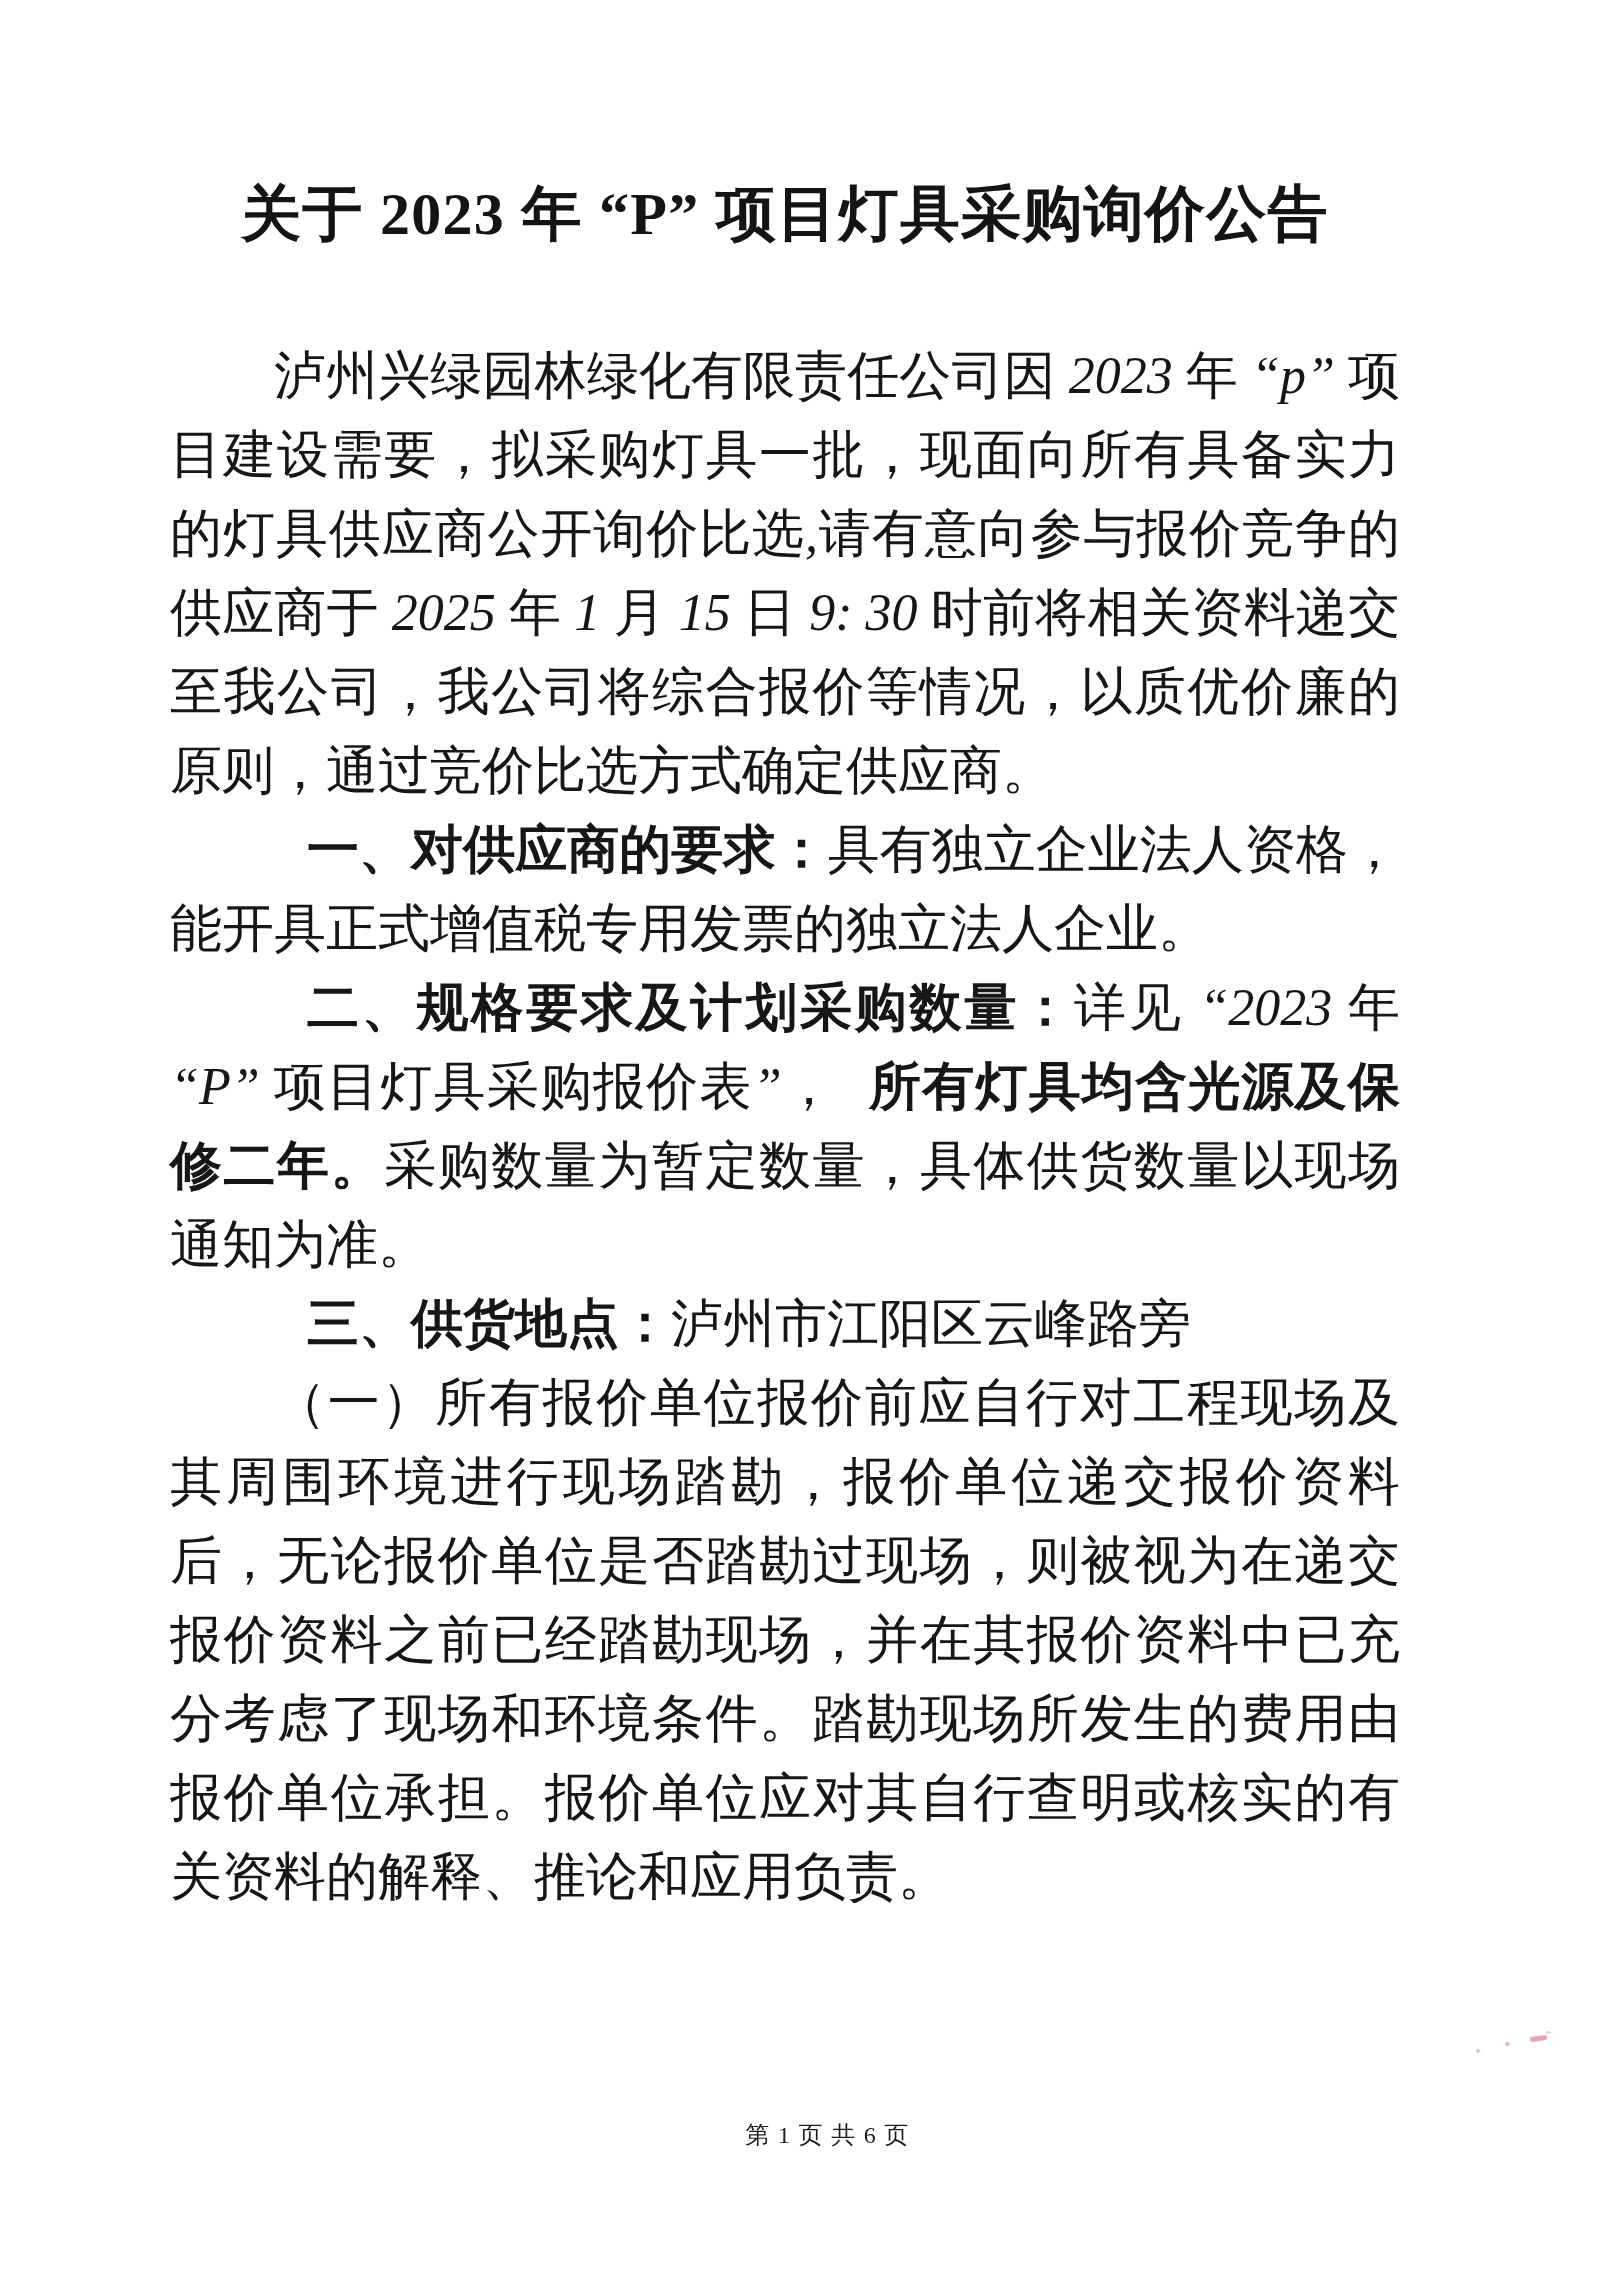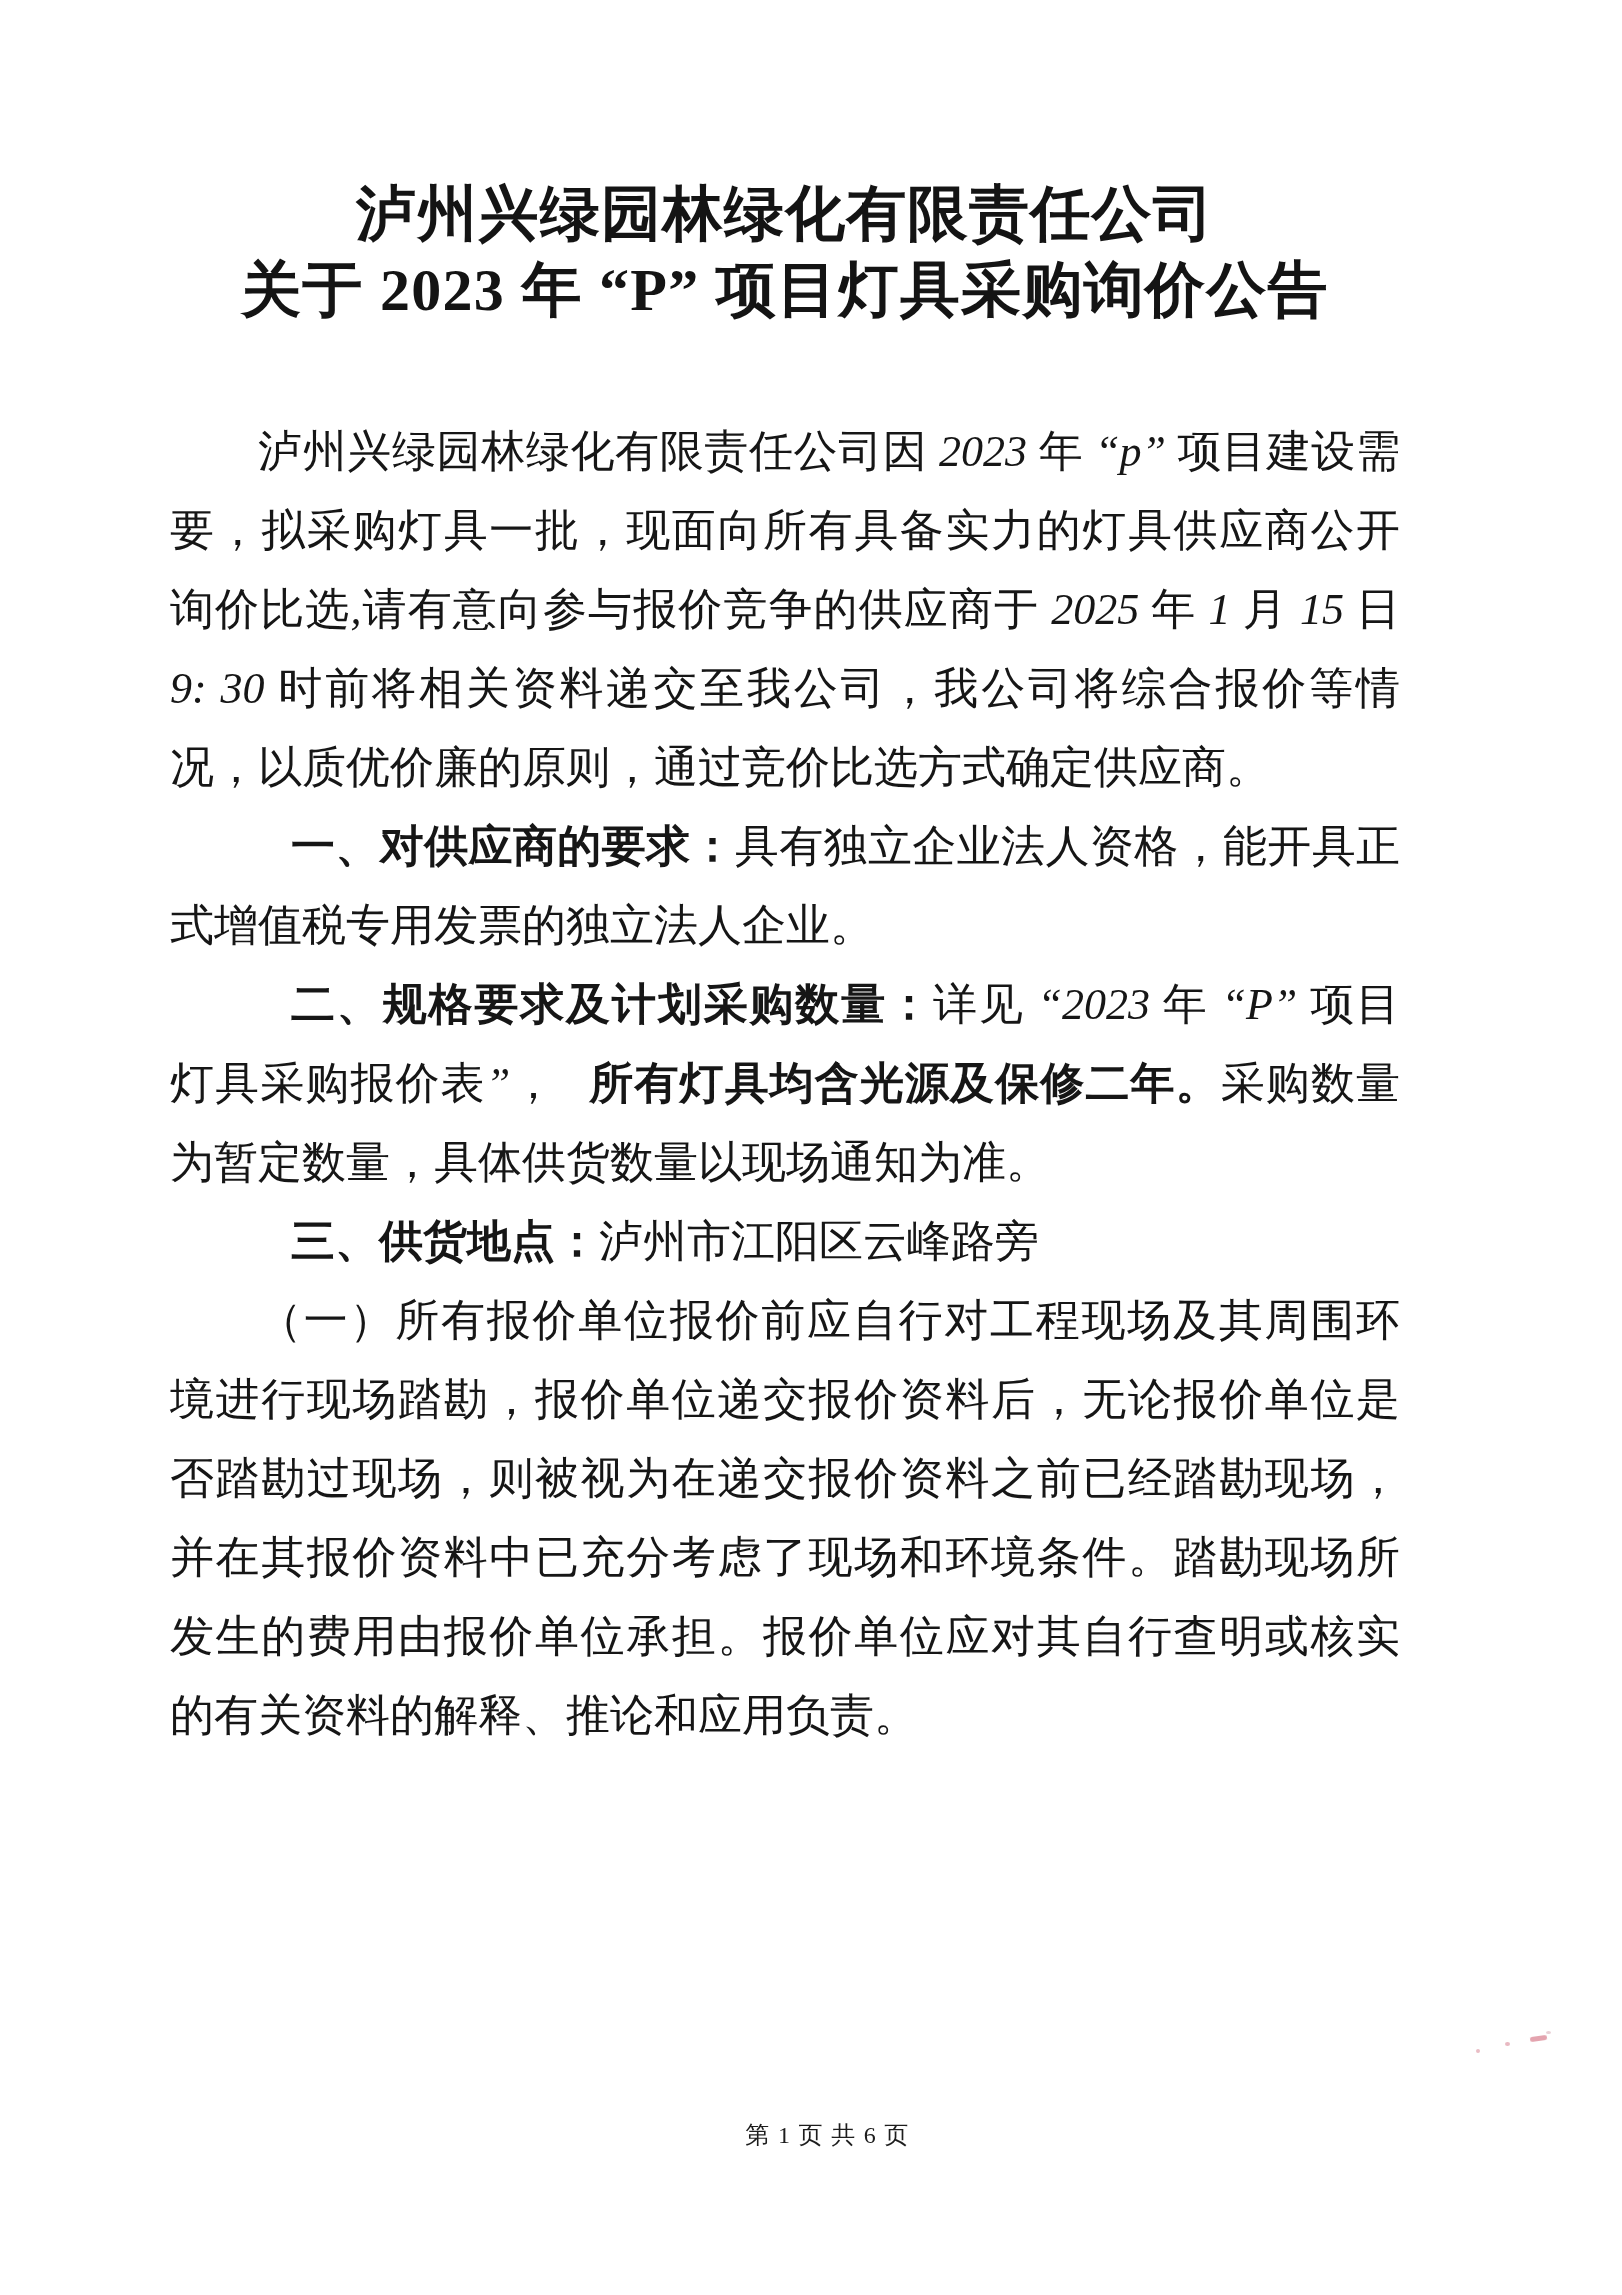--- a/index.html
+++ b/index.html
@@ -28,21 +28,21 @@
     font-size: 60px;
     line-height: 76px;
     font-weight: 700;
     text-align: center;
     color: #141414;
     letter-spacing: 1.3px;
   }
   .title .tline { display: block; }
   .body {
     margin-top: 84px;
-    font-size: 44px;
+    font-size: 52px;
     line-height: 79px;
     text-align: justify;
     text-justify: inter-character;
     font-style: oblique 3deg;
     color: #161616;
   }
   .para {
     margin: 0;
     padding: 0;
     text-indent: 2em;
@@ -74,21 +74,20 @@
           filter: blur(0.7px); }
 </style>
 </head>
 <body>
 
 <div class="page">
 
   <div class="doc">
 
     <h1 class="title">
-      <span class="tline">泸州兴绿园林绿化有限责任公司</span>
       <span class="tline">关于 2023 年 “P” 项目灯具采购询价公告</span>
     </h1>
 
     <div class="body">
 
       <p class="para"><span>泸州兴绿园林绿化有限责任公司因 2023 年 “p” 项目建设需要，拟采购灯具一批，现面向所有具备实力的灯具供应商公开询价比选,请有意向参与报价竞争的供应商于 2025 年 1 月 15 日 9: 30 时前将相关资料递交至我公司，我公司将综合报价等情况，以质优价廉的原则，通过竞价比选方式确定供应商。</span></p>
 
       <p class="para"><span class="b">一、对供应商的要求：</span><span>具有独立企业法人资格，能开具正式增值税专用发票的独立法人企业。</span></p>
 
       <p class="para"><span class="b">二、规格要求及计划采购数量：</span><span>详见 “2023 年 “P” 项目灯具采购报价表”，</span><span class="b">所有灯具均含光源及保修二年。</span><span>采购数量为暂定数量，具体供货数量以现场通知为准。</span></p>

